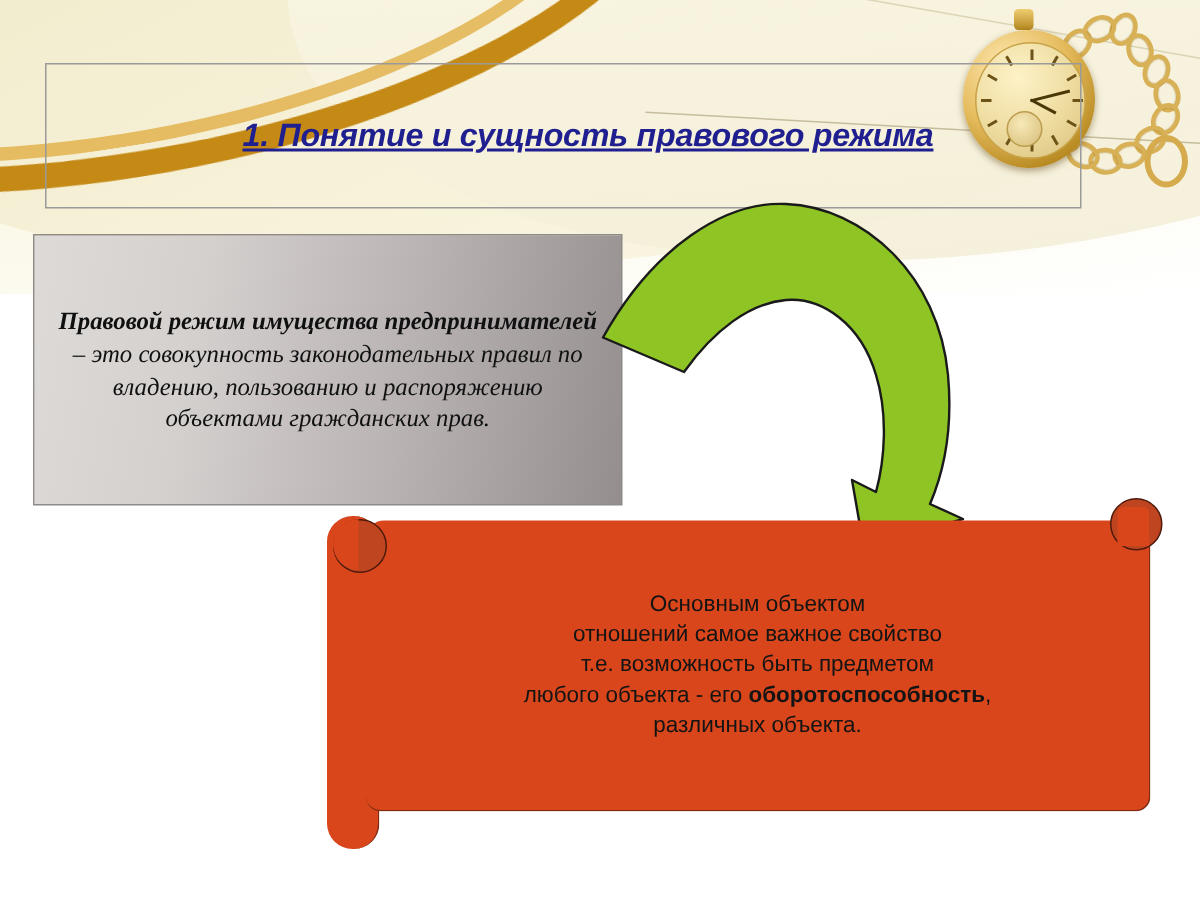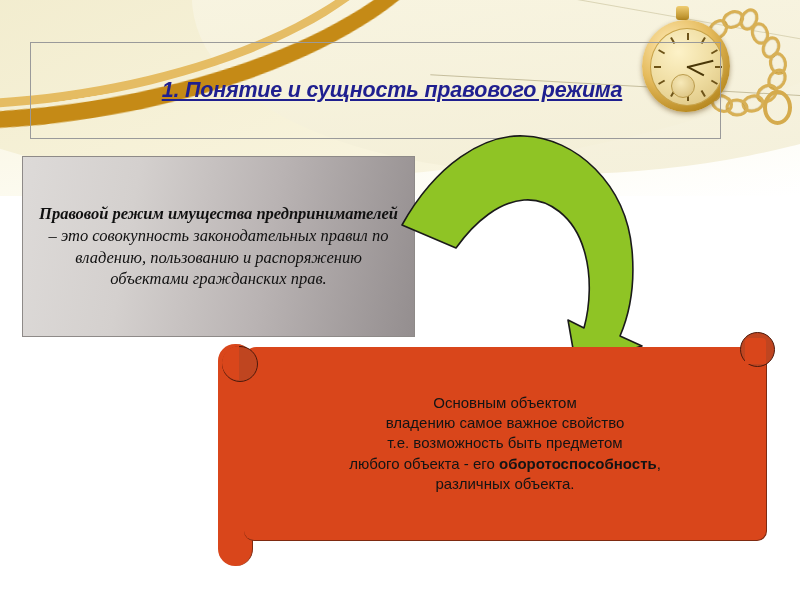--- a/index.html
+++ b/index.html
@@ -344,21 +344,21 @@
   <div class="scroll-wrap">
     <div class="scroll-left-curl"></div>
     <div class="scroll-body"></div>
     <div class="scroll-right-roll"></div>
     <div class="scroll-right-tab"></div>
     <div class="scroll-left-roll"></div>
     <div class="scroll-left-rollcut"></div>
     <div class="scroll-text">
       <div>
         <div class="line">Основным объектом</div>
-        <div class="line">владению самое важное свойство</div>
+        <div class="line">отношений самое важное свойство</div>
         <div class="line">т.е. возможность быть предметом</div>
         <div class="line"><span>любого объекта - его </span><b>оборотоспособность</b><span>,</span></div>
         <div class="line">различных объекта.</div>
       </div>
     </div>
   </div>
 
 </div>
 
 </body></html>

